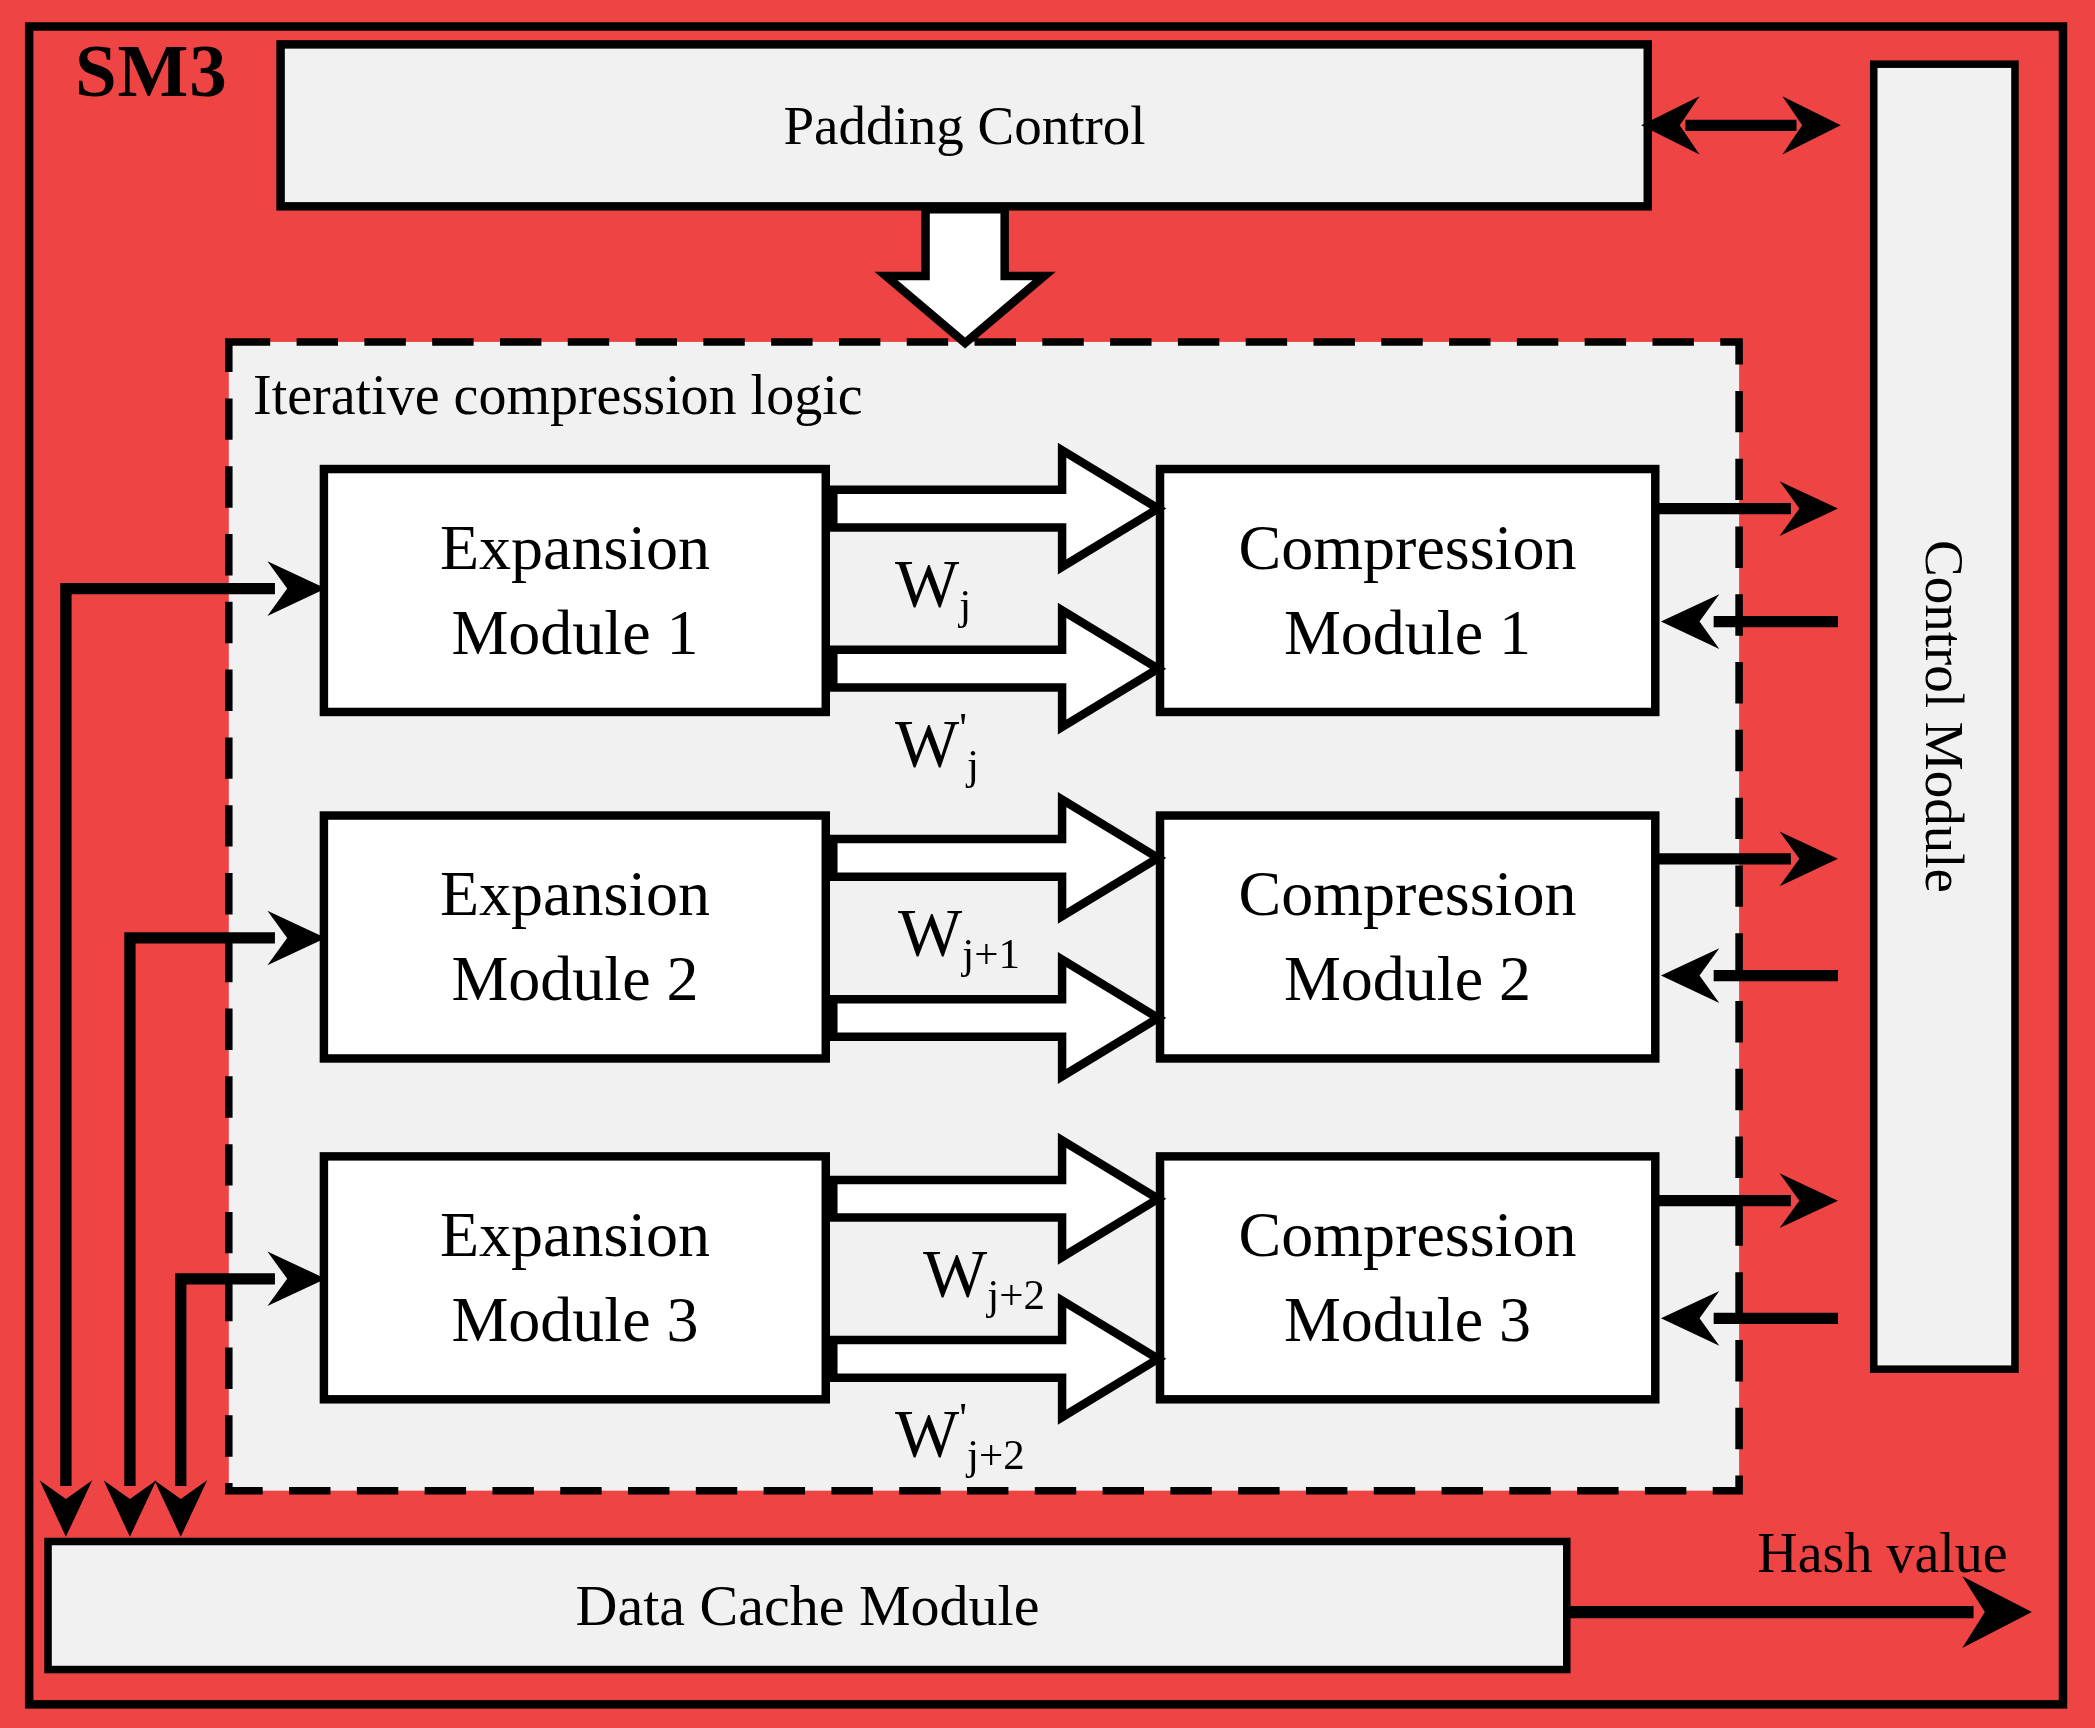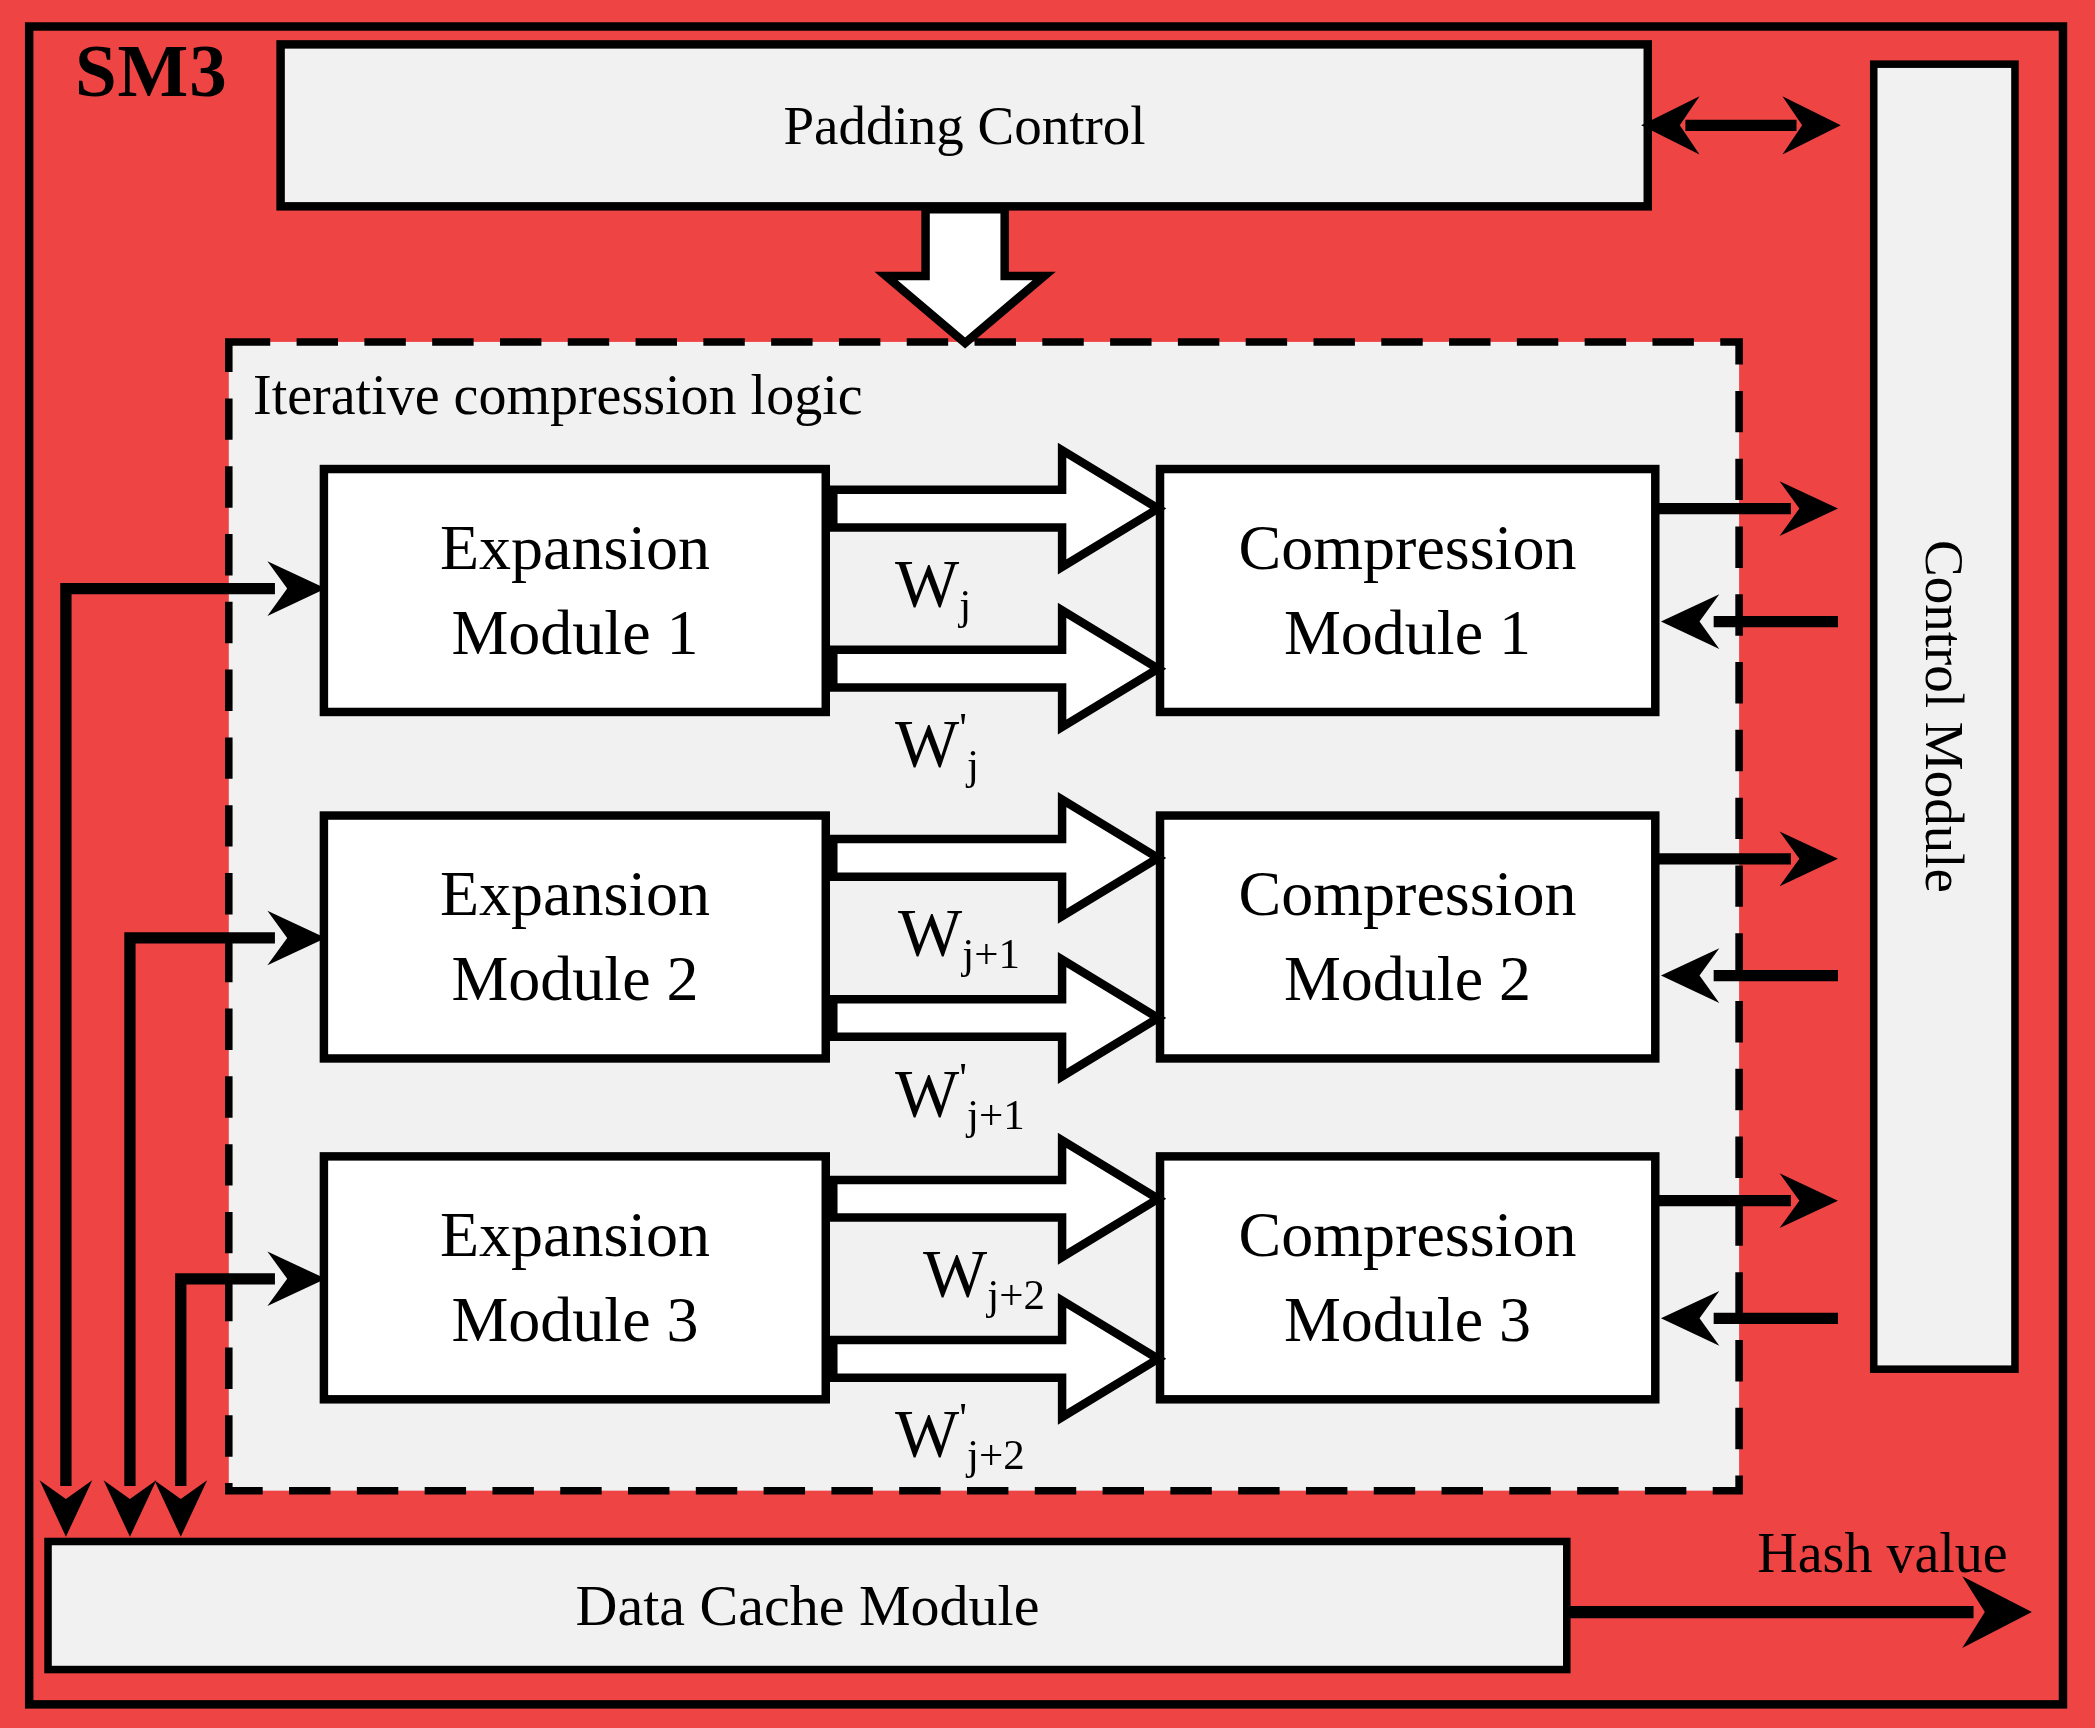--- a/index.html
+++ b/index.html
@@ -128,23 +128,20 @@
 
   <div class="lbl wlab" style="left:895px;top:530px;">
     <span>W</span><span class="w-prime"></span><span class="w-sub">j</span>
   </div>
   <div class="lbl wlab" style="left:895px;top:690px;">
     <span>W</span><span class="w-prime">'</span><span class="w-sub">j</span>
   </div>
   <div class="lbl wlab" style="left:898px;top:879px;">
     <span>W</span><span class="w-prime"></span><span class="w-sub">j+1</span>
   </div>
-  <div class="lbl wlab" style="left:895px;top:1040px;">
-    <span>W</span><span class="w-prime">'</span><span class="w-sub">j+1</span>
-  </div>
   <div class="lbl wlab" style="left:895px;top:1220px;margin-left:28px;">
     <span>W</span><span class="w-prime"></span><span class="w-sub">j+2</span>
   </div>
   <div class="lbl wlab" style="left:895px;top:1380px;">
     <span>W</span><span class="w-prime">'</span><span class="w-sub">j+2</span>
   </div>
 
   <div class="lbl ctrl-wrap" style="left:1874px;top:64px;width:141px;height:1305px;">
     <span class="ctrl-text">Control Module</span>
   </div>

